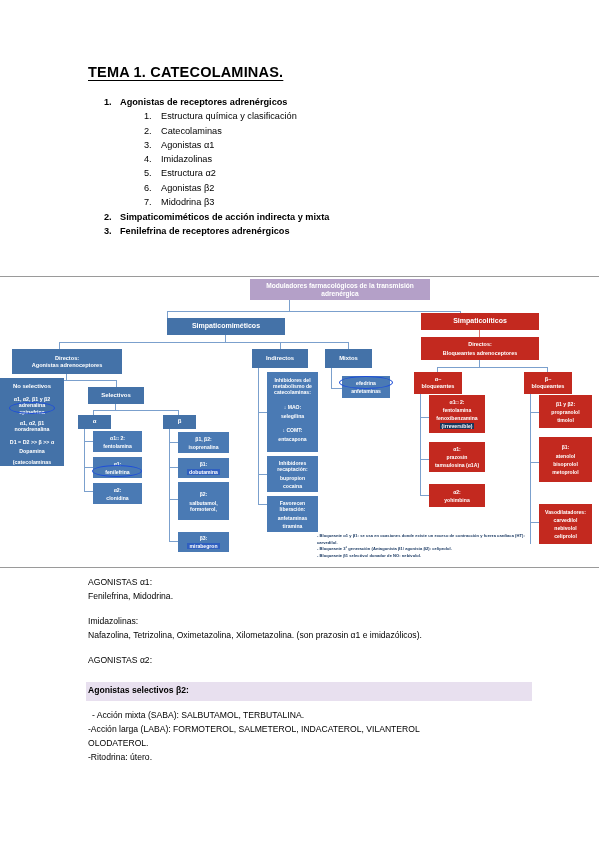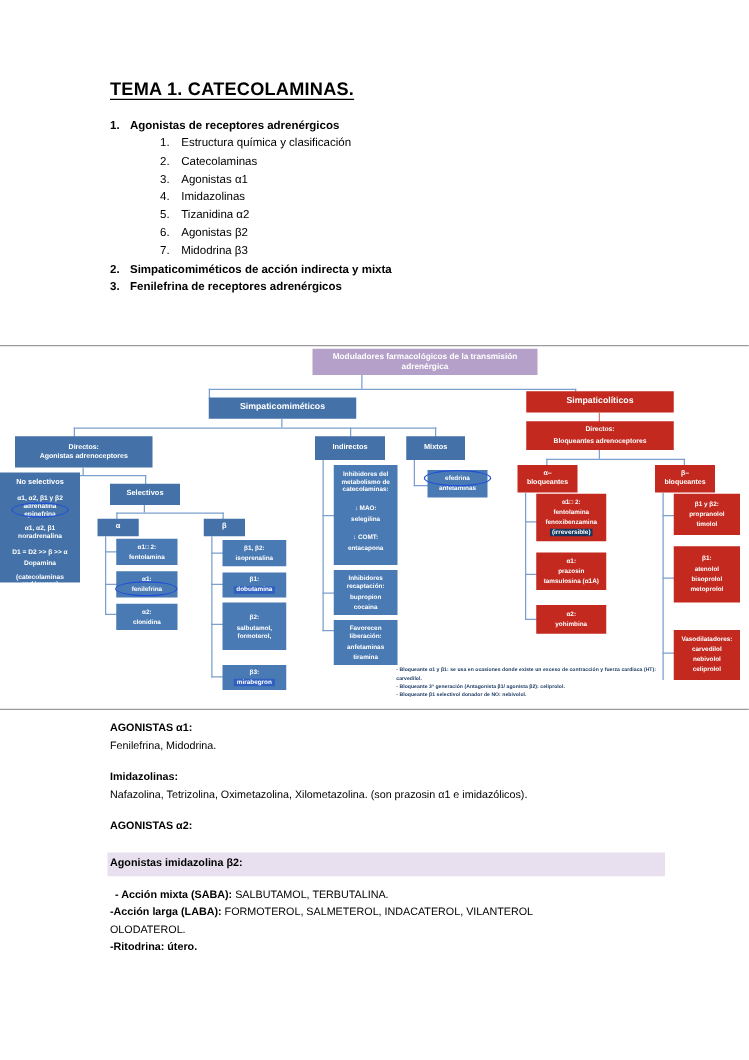--- a/index.html
+++ b/index.html
@@ -14,21 +14,21 @@
   }
   .page { position:relative; width:599px; height:848px; }
 
   
   .doc-top { padding: 64px 70px 0 88px; }
   .title {
     font-size: 14.5px; font-weight:700; letter-spacing:.2px;
     text-decoration: underline; text-underline-offset: 3px;
     margin:0 0 14px 0;
   }
-  ol.lvl1 { list-style:none; margin:0; padding:0; }
+  ol.lvl1 { list-style:none; margin:16px; padding:0; }
   ol.lvl1 > li { font-size:9.2px; font-weight:700; margin:0 0 1.5px 0; line-height:1.45; }
   ol.lvl1 > li > .num { display:inline-block; width:16px; }
   ol.lvl2 { list-style:none; margin:0 0 0 0; padding:0 0 0 40px; }
   ol.lvl2 > li { font-size:9.2px; font-weight:400; line-height:1.55; margin:0; }
   ol.lvl2 > li > .num { display:inline-block; width:17px; }
 
   
   .diagram {
     position:absolute; left:0; top:276px; width:599px; height:292px;
     border-top:1.4px solid #9a9a9a; border-bottom:1.4px solid #9a9a9a;
@@ -60,21 +60,21 @@
 
   .footnote {
     position:absolute; left:317px; top:533px; width:228px;
     font-size:4.05px; font-weight:700; line-height:1.62; color:#1b3a63;
     font-family:"Liberation Sans", sans-serif; letter-spacing:.05px;
   }
 
   
   .lower { position:absolute; left:88px; top:576px; width:440px; font-size:8.6px; line-height:1.62; }
   .lower .blk { margin-bottom:11px; }
-  .lower b { font-weight:700; }
+  .lower b { font-weight:400; }
   .band {
     background:#e8e0ef; font-weight:700; font-size:8.6px;
     padding:2.5px 3px 2.5px 2px; width:446px; margin-left:-2px;
   }
   .lower .list { margin-top:7px; }
   .lower .list div { line-height:1.65; }
 </style>
 </head>
 <body>
 
@@ -84,21 +84,21 @@
     <div class="title">TEMA 1. CATECOLAMINAS.</div>
 
     <ol class="lvl1">
       <li>
         <span class="num">1.</span><span>Agonistas de receptores adrenérgicos</span>
         <ol class="lvl2">
           <li><span class="num">1.</span><span>Estructura química y clasificación</span></li>
           <li><span class="num">2.</span><span>Catecolaminas</span></li>
           <li><span class="num">3.</span><span>Agonistas α1</span></li>
           <li><span class="num">4.</span><span>Imidazolinas</span></li>
-          <li><span class="num">5.</span><span>Tizanidina α2</span></li>
+          <li><span class="num">5.</span><span>Estructura α2</span></li>
           <li><span class="num">6.</span><span>Agonistas β2</span></li>
           <li><span class="num">7.</span><span>Midodrina β3</span></li>
         </ol>
       </li>
       <li>
         <span class="num">2.</span><span>Simpaticomiméticos de acción indirecta y mixta</span>
       </li>
       <li>
         <span class="num">3.</span><span>Fenilefrina de receptores adrenérgicos</span>
         <ol class="lvl2">
@@ -327,21 +327,21 @@
       <div>Fenilefrina, Midodrina.</div>
     </div>
     <div class="blk">
       <div><b>Imidazolinas:</b></div>
       <div>Nafazolina, Tetrizolina, Oximetazolina, Xilometazolina. (son prazosin α1 e imidazólicos).</div>
     </div>
     <div class="blk" style="margin-bottom:14px;">
       <div><b>AGONISTAS α2:</b></div>
     </div>
 
-    <div class="band">Agonistas imidazolina β2:</div>
+    <div class="band">Agonistas selectivos β2:</div>
 
     <div class="list">
       <div style="padding-left:4px;">
         <b>- Acción mixta (SABA):</b><span> SALBUTAMOL, TERBUTALINA.</span>
       </div>
       <div>
         <b>-Acción larga (LABA):</b><span>  FORMOTEROL, SALMETEROL, INDACATEROL, VILANTEROL</span>
       </div>
       <div>OLODATEROL.</div>
       <div>

